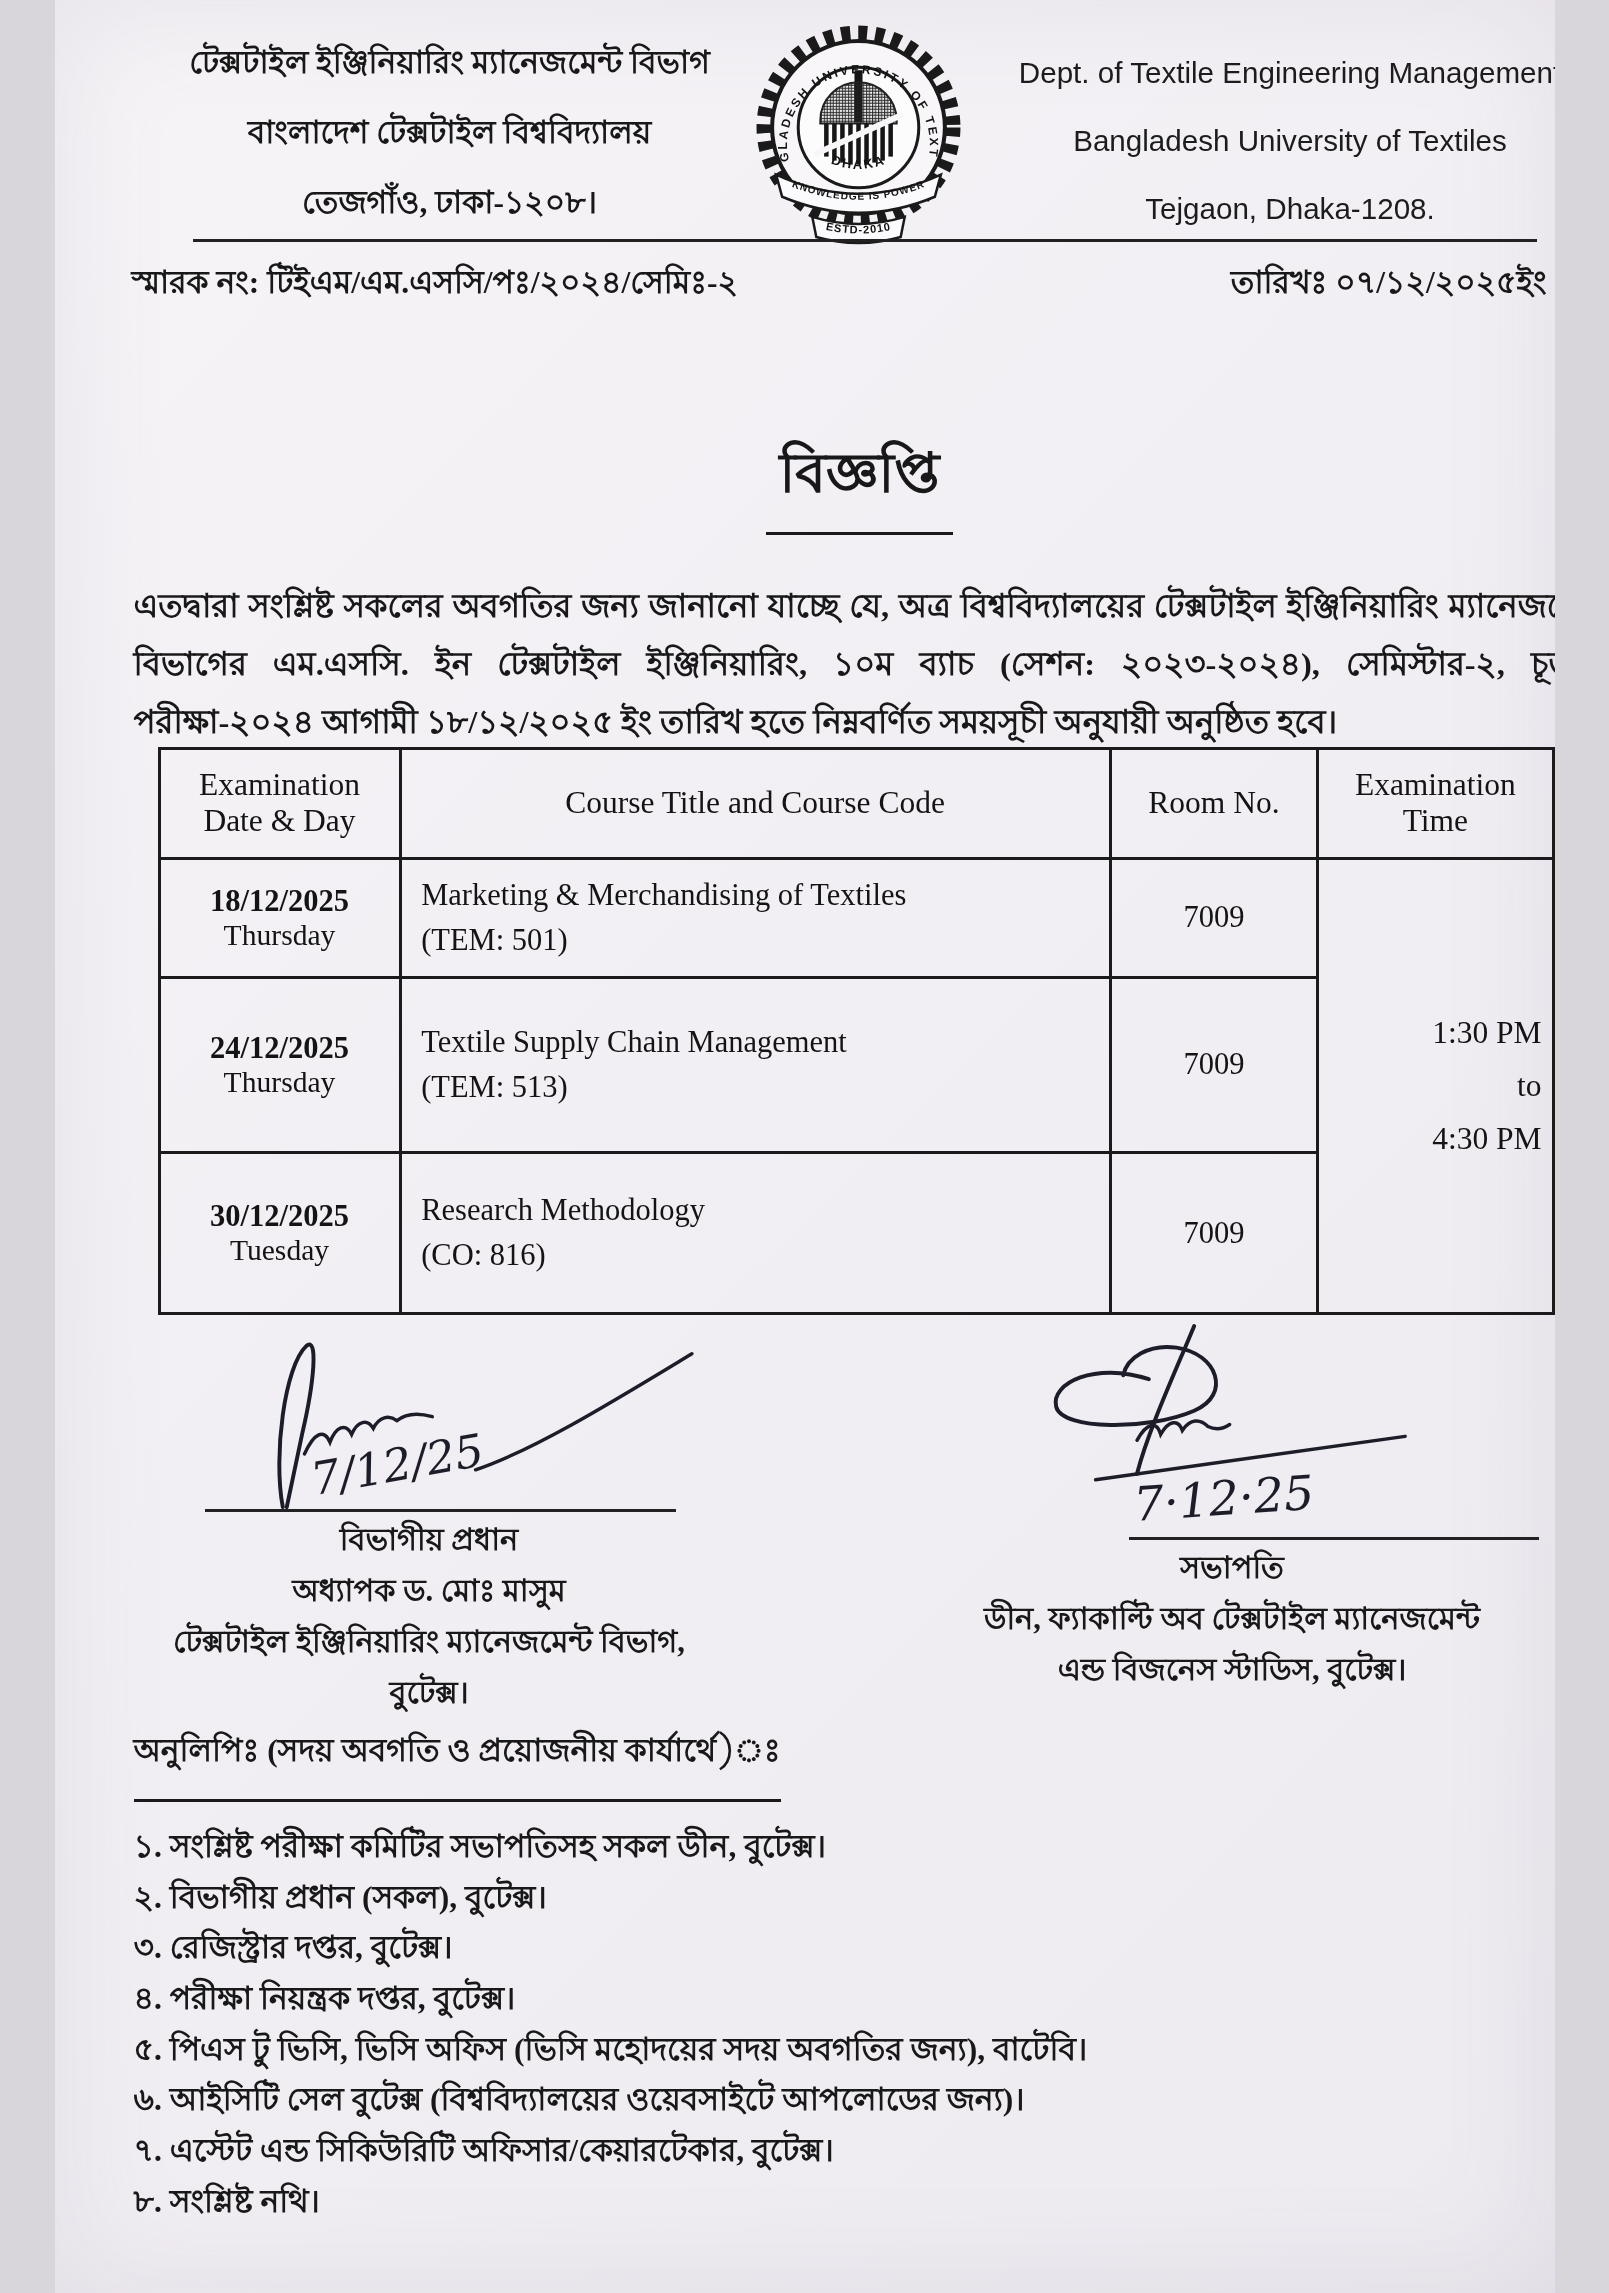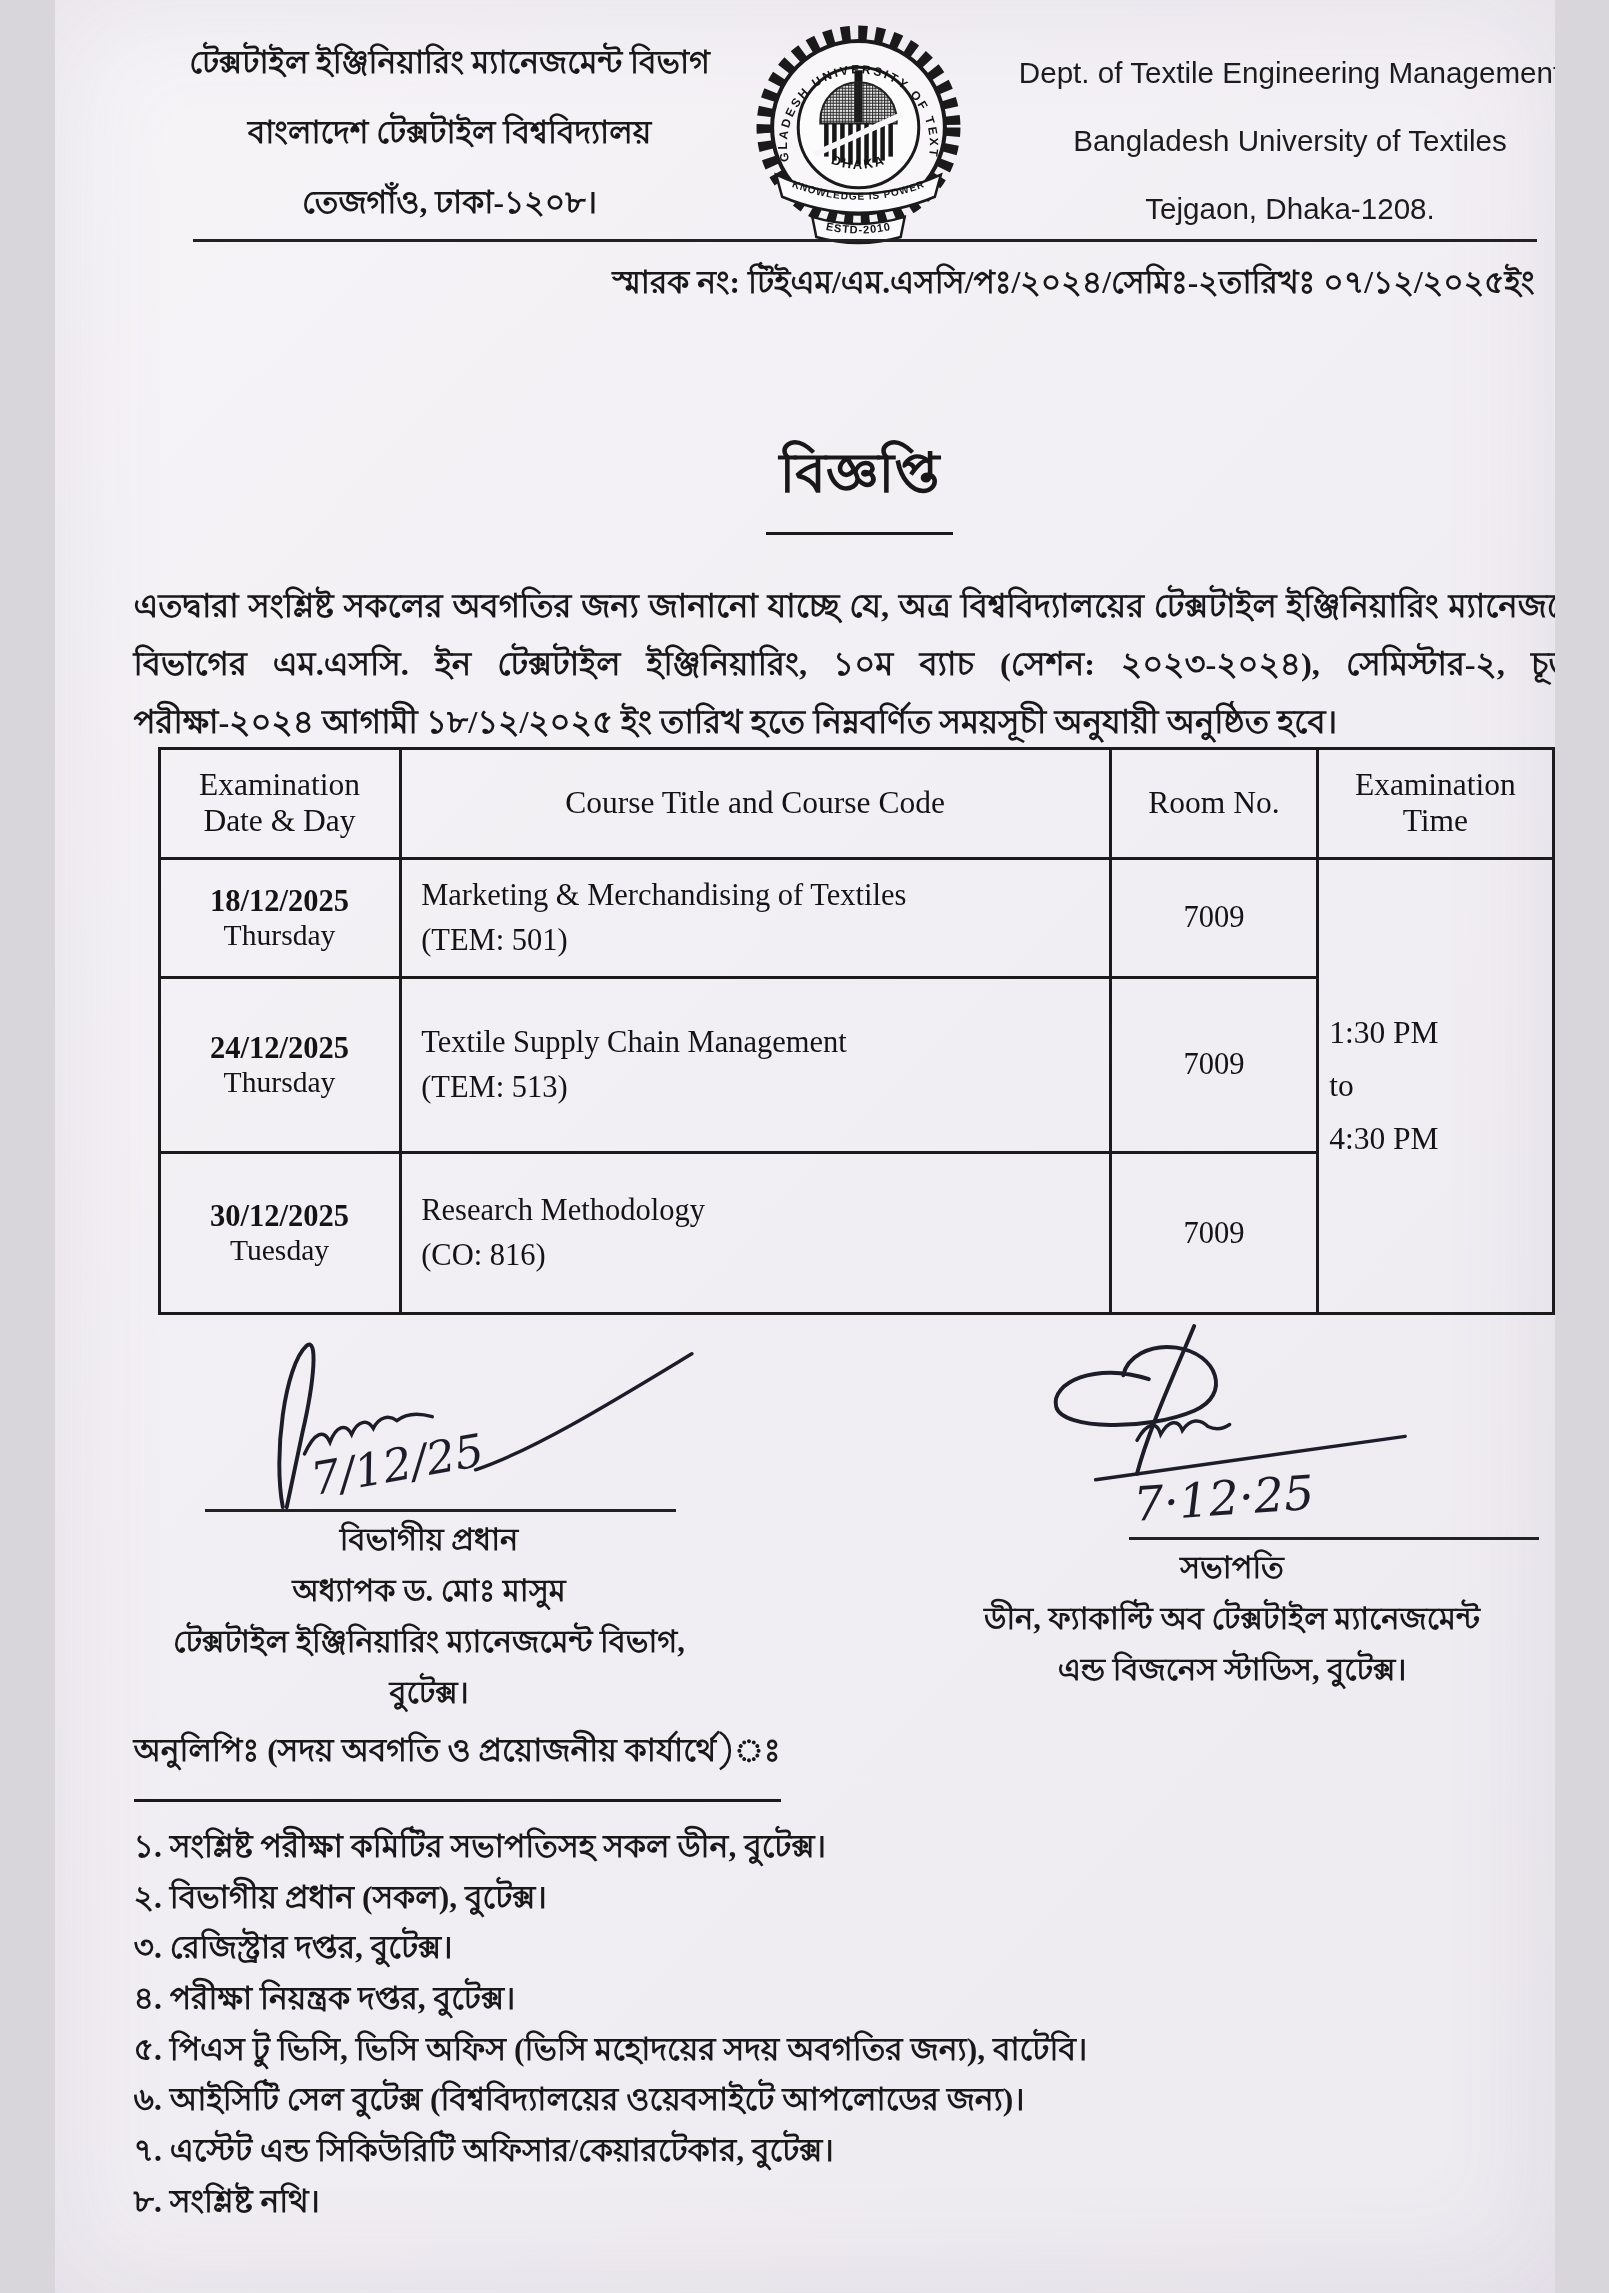--- a/index.html
+++ b/index.html
@@ -14,39 +14,39 @@
     font-family:"Liberation Serif","DejaVu Serif",serif;
   }
   .bn{font-weight:700;}
   
   .hdr-left{position:absolute;left:116px;top:27.6px;width:558px;text-align:center;font-size:31.5px;line-height:70px;}
   .hdr-right{position:absolute;left:932px;top:39px;width:607px;text-align:center;
              font-family:"Liberation Sans","DejaVu Sans",sans-serif;font-size:29.6px;line-height:68px;color:#1c1c1c;}
   .seal{position:absolute;left:693px;top:23.6px;width:221px;height:221px;}
   .hdr-rule{position:absolute;left:138px;top:239px;width:1344px;border-top:3px solid #222;}
   
-  .memo-row{position:absolute;left:65px;top:258px;width:1460px;display:flex;justify-content:flex-end;
+  .memo-row{position:absolute;left:77px;top:258px;width:1460px;display:flex;justify-content:space-between;
             font-size:31.5px;padding-right:45px;box-sizing:border-box;}
   
   .title-wrap{position:absolute;left:0;top:431px;width:1610px;text-align:center;}
   .title-wrap span{display:inline-block;font-size:55px;font-weight:700;border-bottom:3.9px solid #1a1a1a;padding:0 13.8px 9.9px 13.8px;}
   
   .body-par{position:absolute;left:79px;top:544px;width:1470px;font-size:32.5px;line-height:58px;text-align:justify;}
   
   table.sched{position:absolute;left:103px;top:747px;border-collapse:collapse;table-layout:fixed;
               font-size:30.5px;color:#141414;background:transparent;}
   table.sched td,table.sched th{border:3px solid #1b1b1b;padding:3.9px 9.9px;vertical-align:middle;}
   th.c-date{width:230px;} th.c-course{width:789px;} th.c-room{width:207px;} th.c-time{width:223px;}
   table.sched th{font-weight:400;font-size:31.5px;text-align:center;height:99px;}
   .cell-date{text-align:center;}
   .cell-date .d{font-weight:700;font-size:30.5px;}
   .cell-date .day{font-size:29.6px;}
   .cell-course{text-align:left;padding-left:19.7px !important;line-height:45px;}
   .cell-room{text-align:center;}
-  .cell-time{text-align:left;line-height:53px;font-size:31.5px;}
+  .cell-time{text-align:right;line-height:53px;font-size:31.5px;}
   tr.r1 td{height:108px;margin-left:43px;} tr.r2 td{height:165px;} tr.r3 td{height:150px;}
   
   .sig-svg{position:absolute;}
   .sig-ink{stroke:#1d1d2a;fill:none;stroke-linecap:round;}
   .sig-date{fill:#1d1d2a;font-family:"DejaVu Serif","Liberation Serif",serif;font-style:italic;}
   .sig-line{position:absolute;border-top:3px solid #222;}
   .sig-block{position:absolute;text-align:center;font-size:30.5px;line-height:51px;}
   
   .dist{position:absolute;left:79px;top:1726px;width:1448px;font-size:31.5px;}
   .dist-head{display:inline-block;border-bottom:3px solid #1a1a1a;padding-bottom:21px;margin-bottom:28px;}

